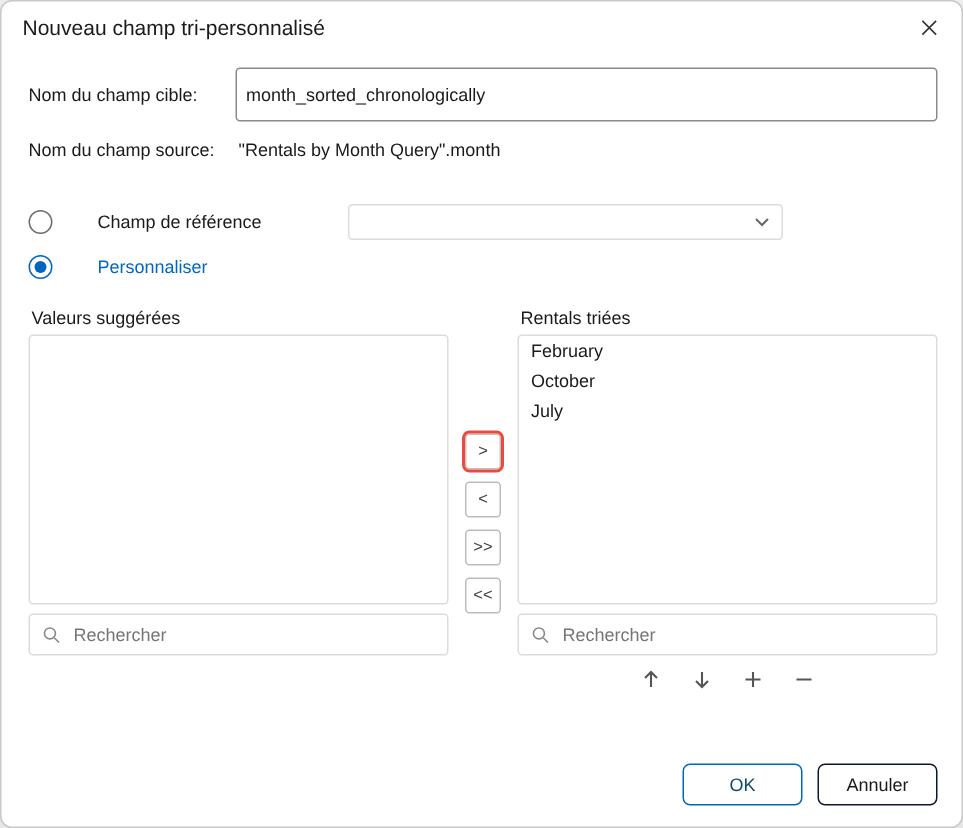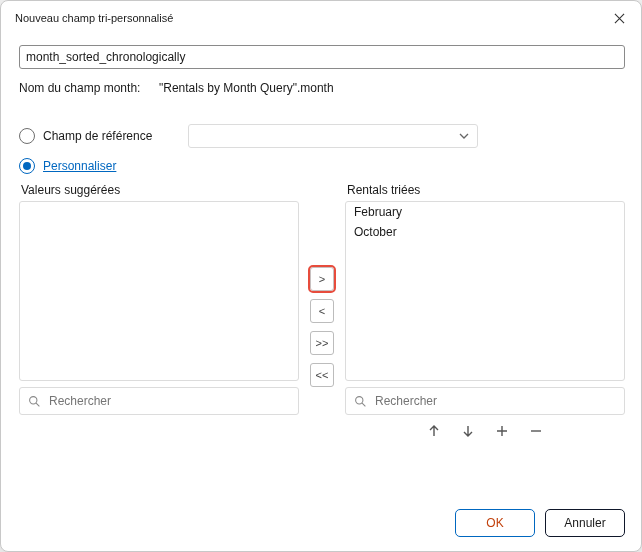--- a/index.html
+++ b/index.html
@@ -14,44 +14,44 @@
   }
   *{box-sizing:border-box;font-family:"Segoe UI",Arial,sans-serif;font-size:12px;color:var(--text);}
   html,body{margin:0;padding:0;background:#f4f4f4;}
   .window{
     width:642px;height:552px;margin:0;background:var(--bg);border:1px solid #c8c8c8;border-radius:8px;
     display:flex;flex-direction:column;box-shadow:0 4px 20px rgba(0,0,0,0.15);overflow:hidden;
   }
   .titlebar{
     display:flex;align-items:center;justify-content:space-between;padding:0 0 0 14px;height:34px;
   }
-  .titlebar .title{font-size:11px;}
+  .titlebar .title{font-size:14px;}
   .close-btn{width:44px;height:32px;display:flex;align-items:center;justify-content:center;border:none;background:transparent;border-radius:4px;}
   .close-btn svg{width:11px;height:11px;}
   .body{flex:1;padding:4px 16px 0 18px;display:flex;flex-direction:column;}
   .row{display:flex;align-items:center;margin:6px 0;}
   .row .label{width:138px;flex:0 0 138px;}
   .row .value{flex:1;}
   input.text{
-    width:100%;height:24px;padding:2px 6px;border:1px solid var(--input-border);border-bottom:1.5px solid var(--input-border);
+    width:100%;height:36px;padding:2px 6px;border:1px solid var(--input-border);border-bottom:1.5px solid var(--input-border);
     border-radius:3px;background:#fff;outline:none;
   }
   .source-text{padding-left:2px;}
   .radio-group{margin-top:18px;}
-  .radio-row{display:flex;align-items:center;height:26px;margin:4px 0;}
+  .radio-row{display:flex;align-items:center;height:26px;margin:4px 0;gap:22px;}
   .radio{appearance:none;width:16px;height:16px;border:1.5px solid #6e6e6e;border-radius:50%;margin:0 8px 0 0;position:relative;}
   .radio:checked{border-color:var(--accent);}
   .radio:checked::after{content:"";position:absolute;width:8px;height:8px;background:var(--accent);border-radius:50%;top:50%;left:50%;transform:translate(-50%,-50%);}
-  .radio-label.selected{color:var(--accent);font-weight:400;text-decoration:underline;}
+  .radio-label.selected{color:var(--accent);font-weight:400;}
   .dropdown{
     width:290px;height:24px;margin-left:36px;border:1px solid var(--border);border-radius:3px;background:#fff;
     display:flex;align-items:center;justify-content:flex-end;padding:0 8px;
   }
   .dropdown svg{width:10px;height:10px;}
-  .lists-area{display:flex;align-items:flex-start;gap:8px;}
+  .lists-area{display:flex;align-items:flex-start;margin-top:10px;gap:8px;}
   .list-col{flex:1;display:flex;flex-direction:column;}
   .list-col .col-label{margin-bottom:4px;padding-left:2px;}
   .listbox{
     border:1px solid var(--border);border-radius:3px;height:180px;overflow:auto;background:#fff;
   }
   .listbox .item{padding:3px 8px;cursor:default;}
   .listbox .item.selected{background:var(--list-hover);}
   .searchbox{
     border:1px solid var(--border);border-radius:3px;height:28px;margin-top:6px;display:flex;align-items:center;padding:0 8px;gap:6px;
   }
@@ -64,46 +64,47 @@
   }
   .mover-btn.highlighted{outline:2px solid #e74c3c;outline-offset:0;border-color:#c8c0c0;}
   .sorted-controls{display:flex;gap:18px;justify-content:center;margin-top:8px;}
   .icon-btn{width:16px;height:16px;display:flex;align-items:center;justify-content:center;color:#555;}
   .footer{
     display:flex;justify-content:flex-end;gap:10px;padding:12px 16px 14px;margin-top:auto;
   }
   .btn{
     min-width:80px;height:28px;border:1px solid #0f172a;border-radius:5px;background:#fff;display:flex;align-items:center;justify-content:center;
   }
-  .btn.primary{border:1.5px solid var(--accent);color:#c2410c;}
+  .btn.primary{border:1.5px solid var(--accent);color:#0c4a6e;}
 </style>
 </head>
 <body>
 
 <div class="window">
 
   <div class="titlebar">
     <div class="title">Nouveau champ tri-personnalisé</div>
     <button class="close-btn">
       <svg viewBox="0 0 12 12">
           <path d="M1 1 L11 11 M11 1 L1 11" stroke="#333" stroke-width="1.2" fill="none"></path>
         </svg>
     </button>
   </div>
 
   <div class="body">
 
     <div class="row">
+      <div class="label">Nom du champ cible:</div>
       <div class="value">
         <input class="text" type="text" value="month_sorted_chronologically" style="">
       </div>
     </div>
 
     <div class="row">
-      <div class="label">Nom du champ month:</div>
+      <div class="label">Nom du champ source:</div>
       <div class="value source-text">"Rentals by Month Query".month</div>
     </div>
 
     <div class="radio-group">
       <div class="radio-row">
         <input type="radio" name="mode" class="radio" style="">
         <span class="radio-label">Champ de référence</span>
         <div class="dropdown">
           <svg viewBox="0 0 10 10">
               <path d="M1 3 L5 7 L9 3" stroke="#666" stroke-width="1.3" fill="none"></path>
@@ -135,20 +136,21 @@
         <button class="mover-btn">&lt;</button>
         <button class="mover-btn">&gt;&gt;</button>
         <button class="mover-btn">&lt;&lt;</button>
       </div>
 
       <div class="list-col">
         <div class="col-label">Rentals triées</div>
         <div class="listbox" id="sorted-list">
             <div class="item">February</div>
             <div class="item">October</div>
+            <div class="item">July</div>
           </div>
         <div class="searchbox">
           <svg viewBox="0 0 16 16">
               <circle cx="6.5" cy="6.5" r="4.5" stroke="#888" stroke-width="1.3" fill="none"></circle>
               <path d="M10 10 L14 14" stroke="#888" stroke-width="1.3"></path>
             </svg>
           <input type="text" placeholder="Rechercher" style="">
         </div>
         <div class="sorted-controls">
           <div class="icon-btn">

